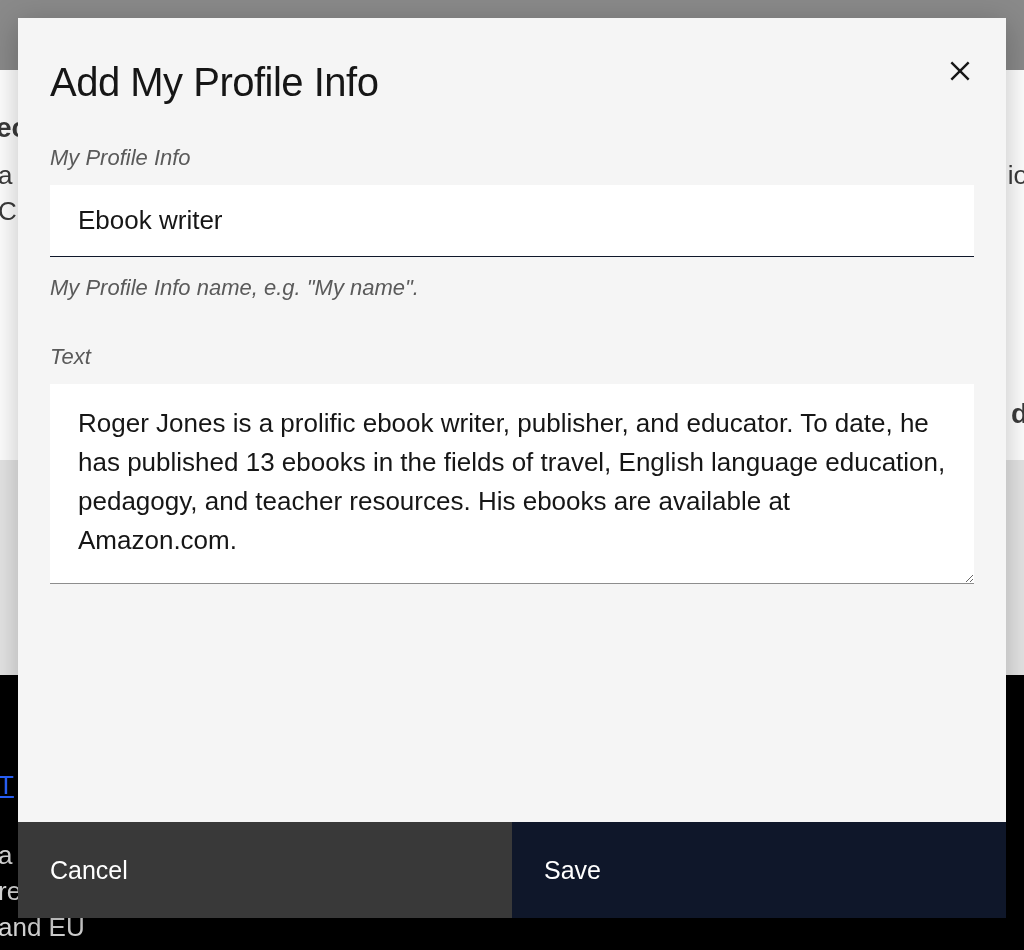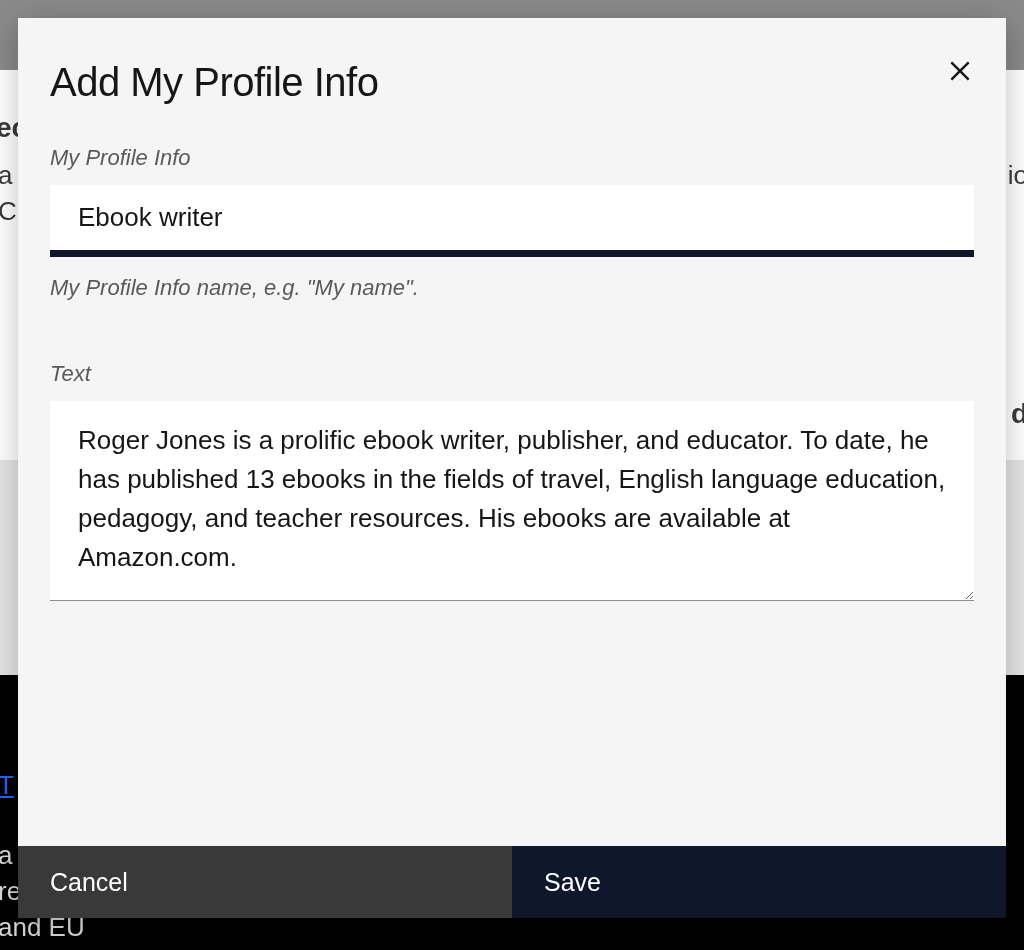--- a/index.html
+++ b/index.html
@@ -81,32 +81,32 @@
     justify-content: center;
     cursor: pointer;
     background: transparent;
     border: none;
     margin-top: -6px;
     margin-right: -4px;
   }
   .close-btn svg { width: 26px; height: 26px; }
 
   .field-block { margin-top: 40px; }
-  .field-block.second { margin-top: 60px; }
+  .field-block.second { margin-top: 43px; }
   .field-label {
     font-size: 22px;
     color: #5a5a5a;
     margin-bottom: 14px;
     font-style: italic;
   }
   .text-input {
     width: 100%;
     height: 72px;
     border: none;
-    border-bottom: 7px solid #0f172a;
+    border-bottom: 1px solid #0f172a;
     background: #ffffff;
     font-size: 26px;
     color: #161616;
     padding: 0 28px;
     outline: none;
     font-family: inherit;
   }
   .textarea-input {
     width: 100%;
     height: 200px;
@@ -126,21 +126,21 @@
     color: #5a5a5a;
     margin-top: 18px;
     font-style: italic;
   }
 
   .spacer { flex: 1 1 auto; min-height: 120px; }
 
   .button-row {
     display: flex;
     width: 100%;
-    height: 72px;
+    height: 96px;
     border-radius: 30px;
   }
   .btn {
     flex: 1 1 50%;
     border: none;
     font-size: 25px;
     font-weight: 400;
     text-align: left;
     padding-left: 32px;
     cursor: pointer;

